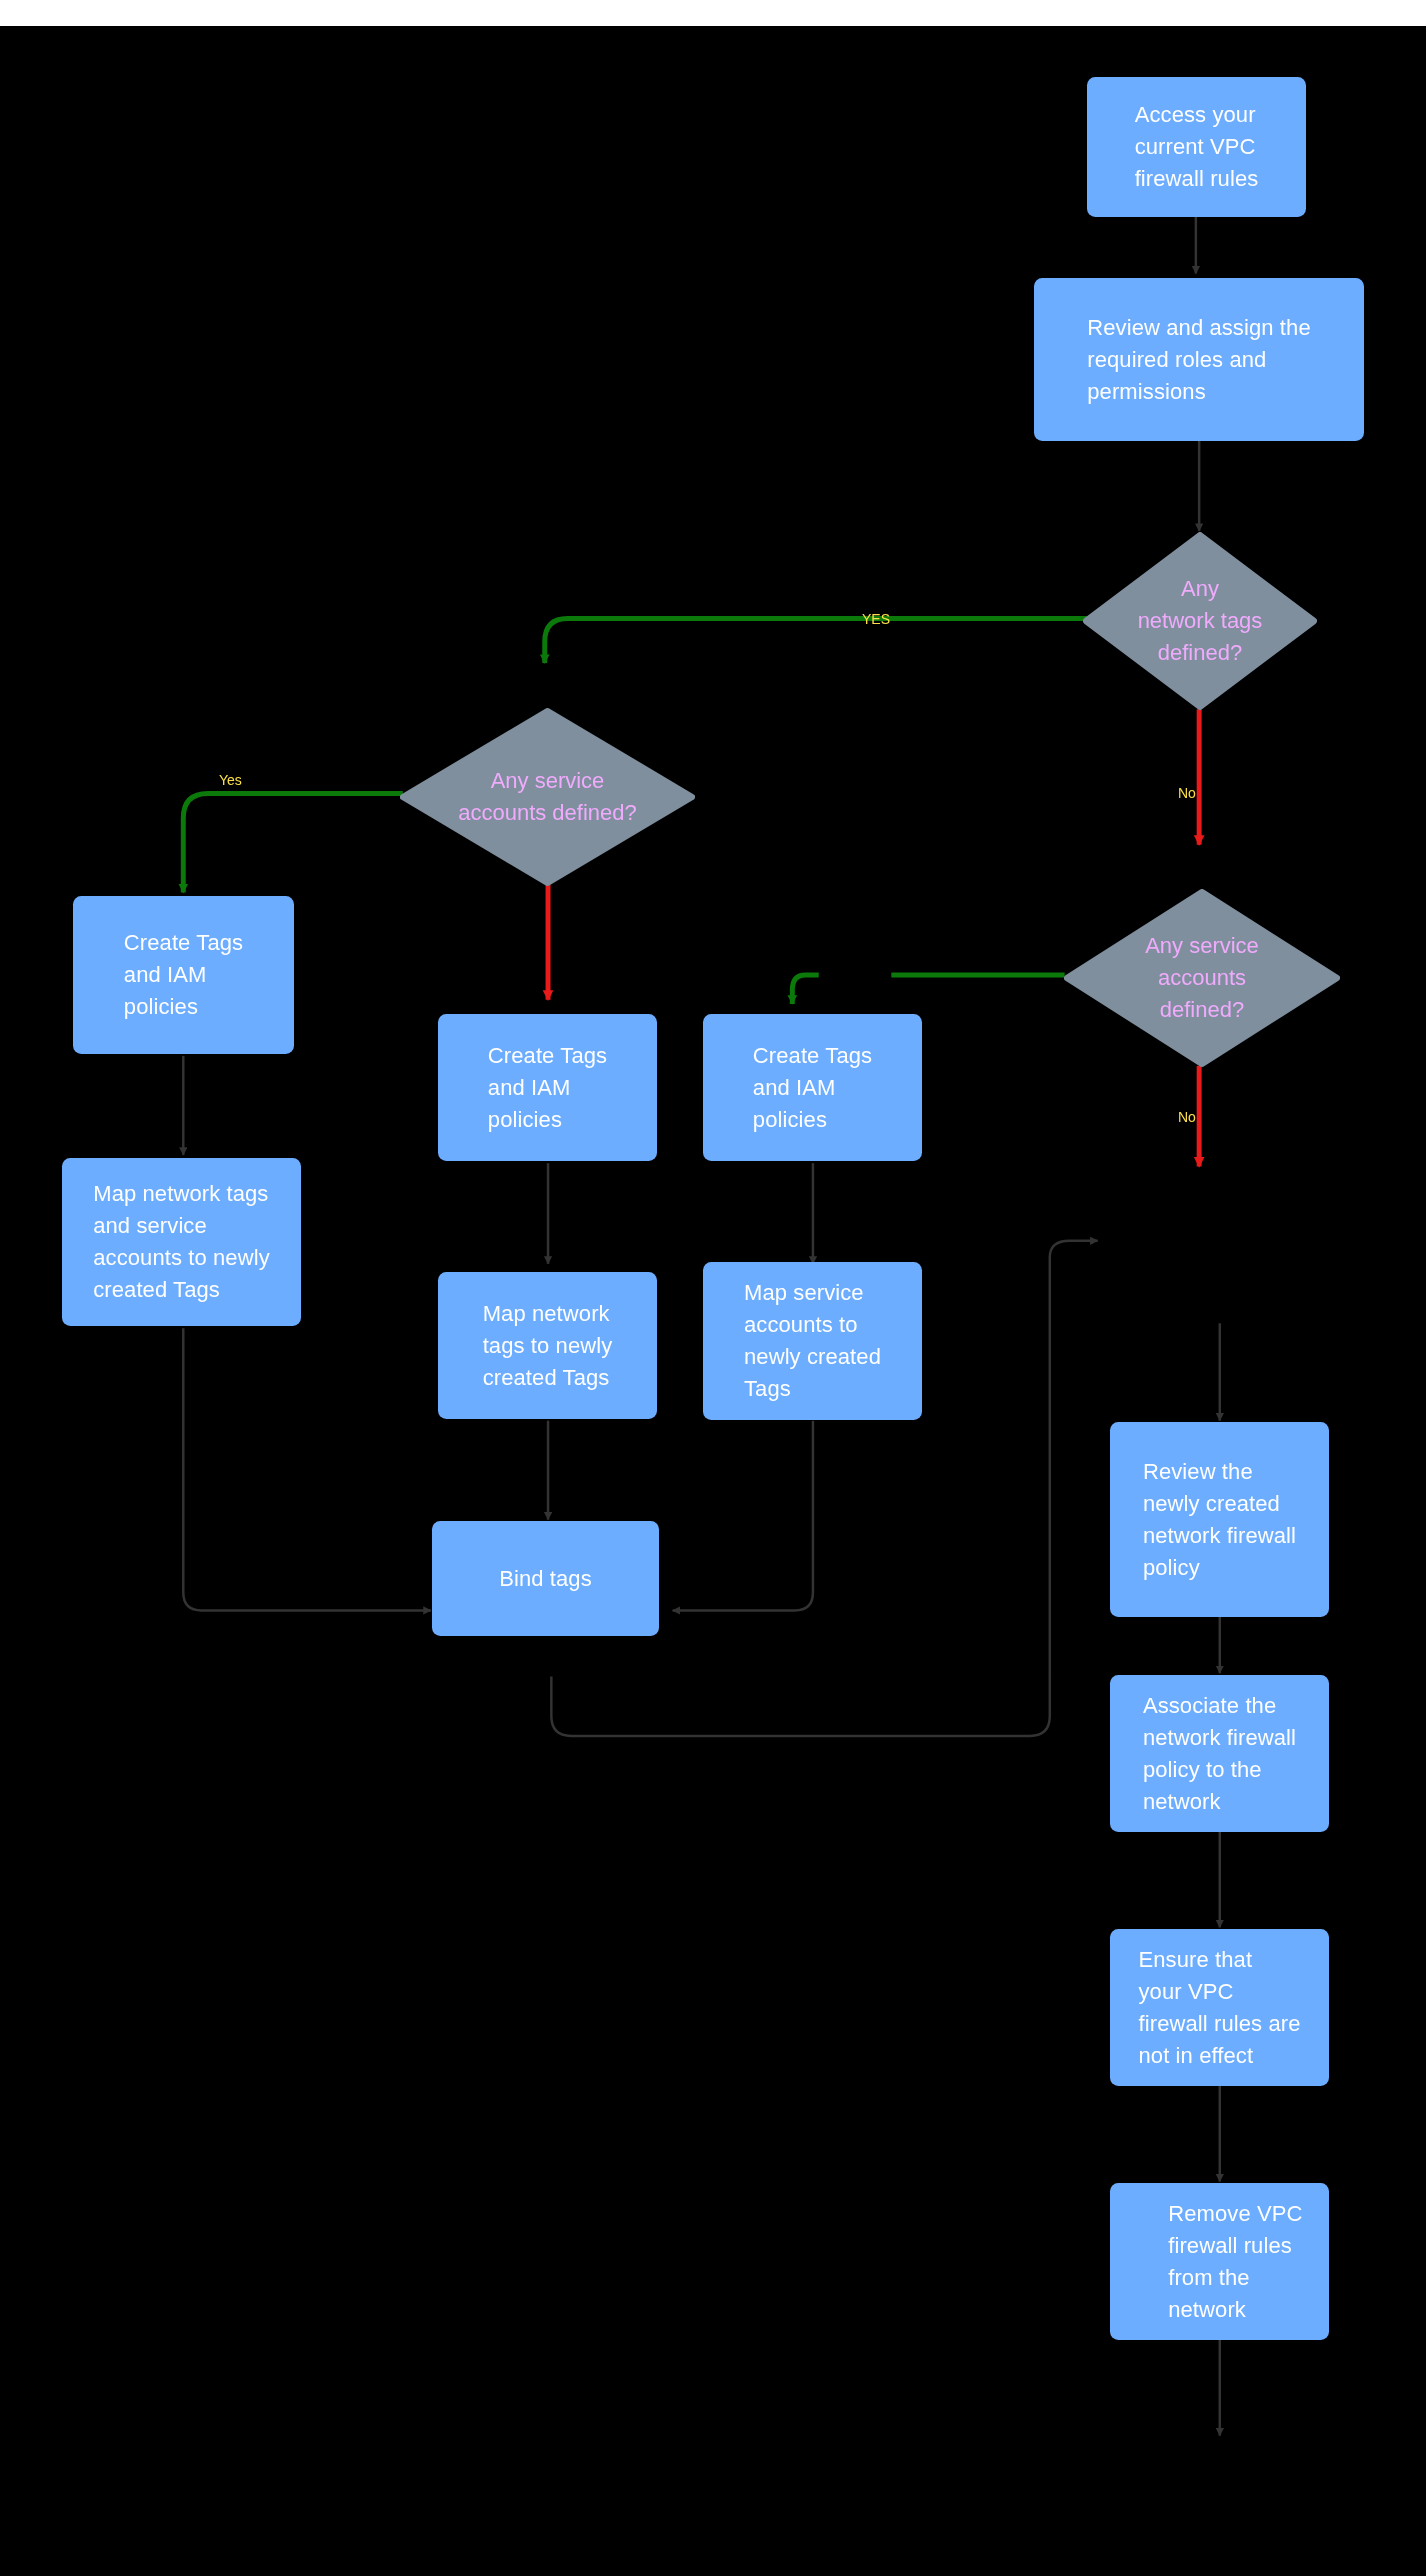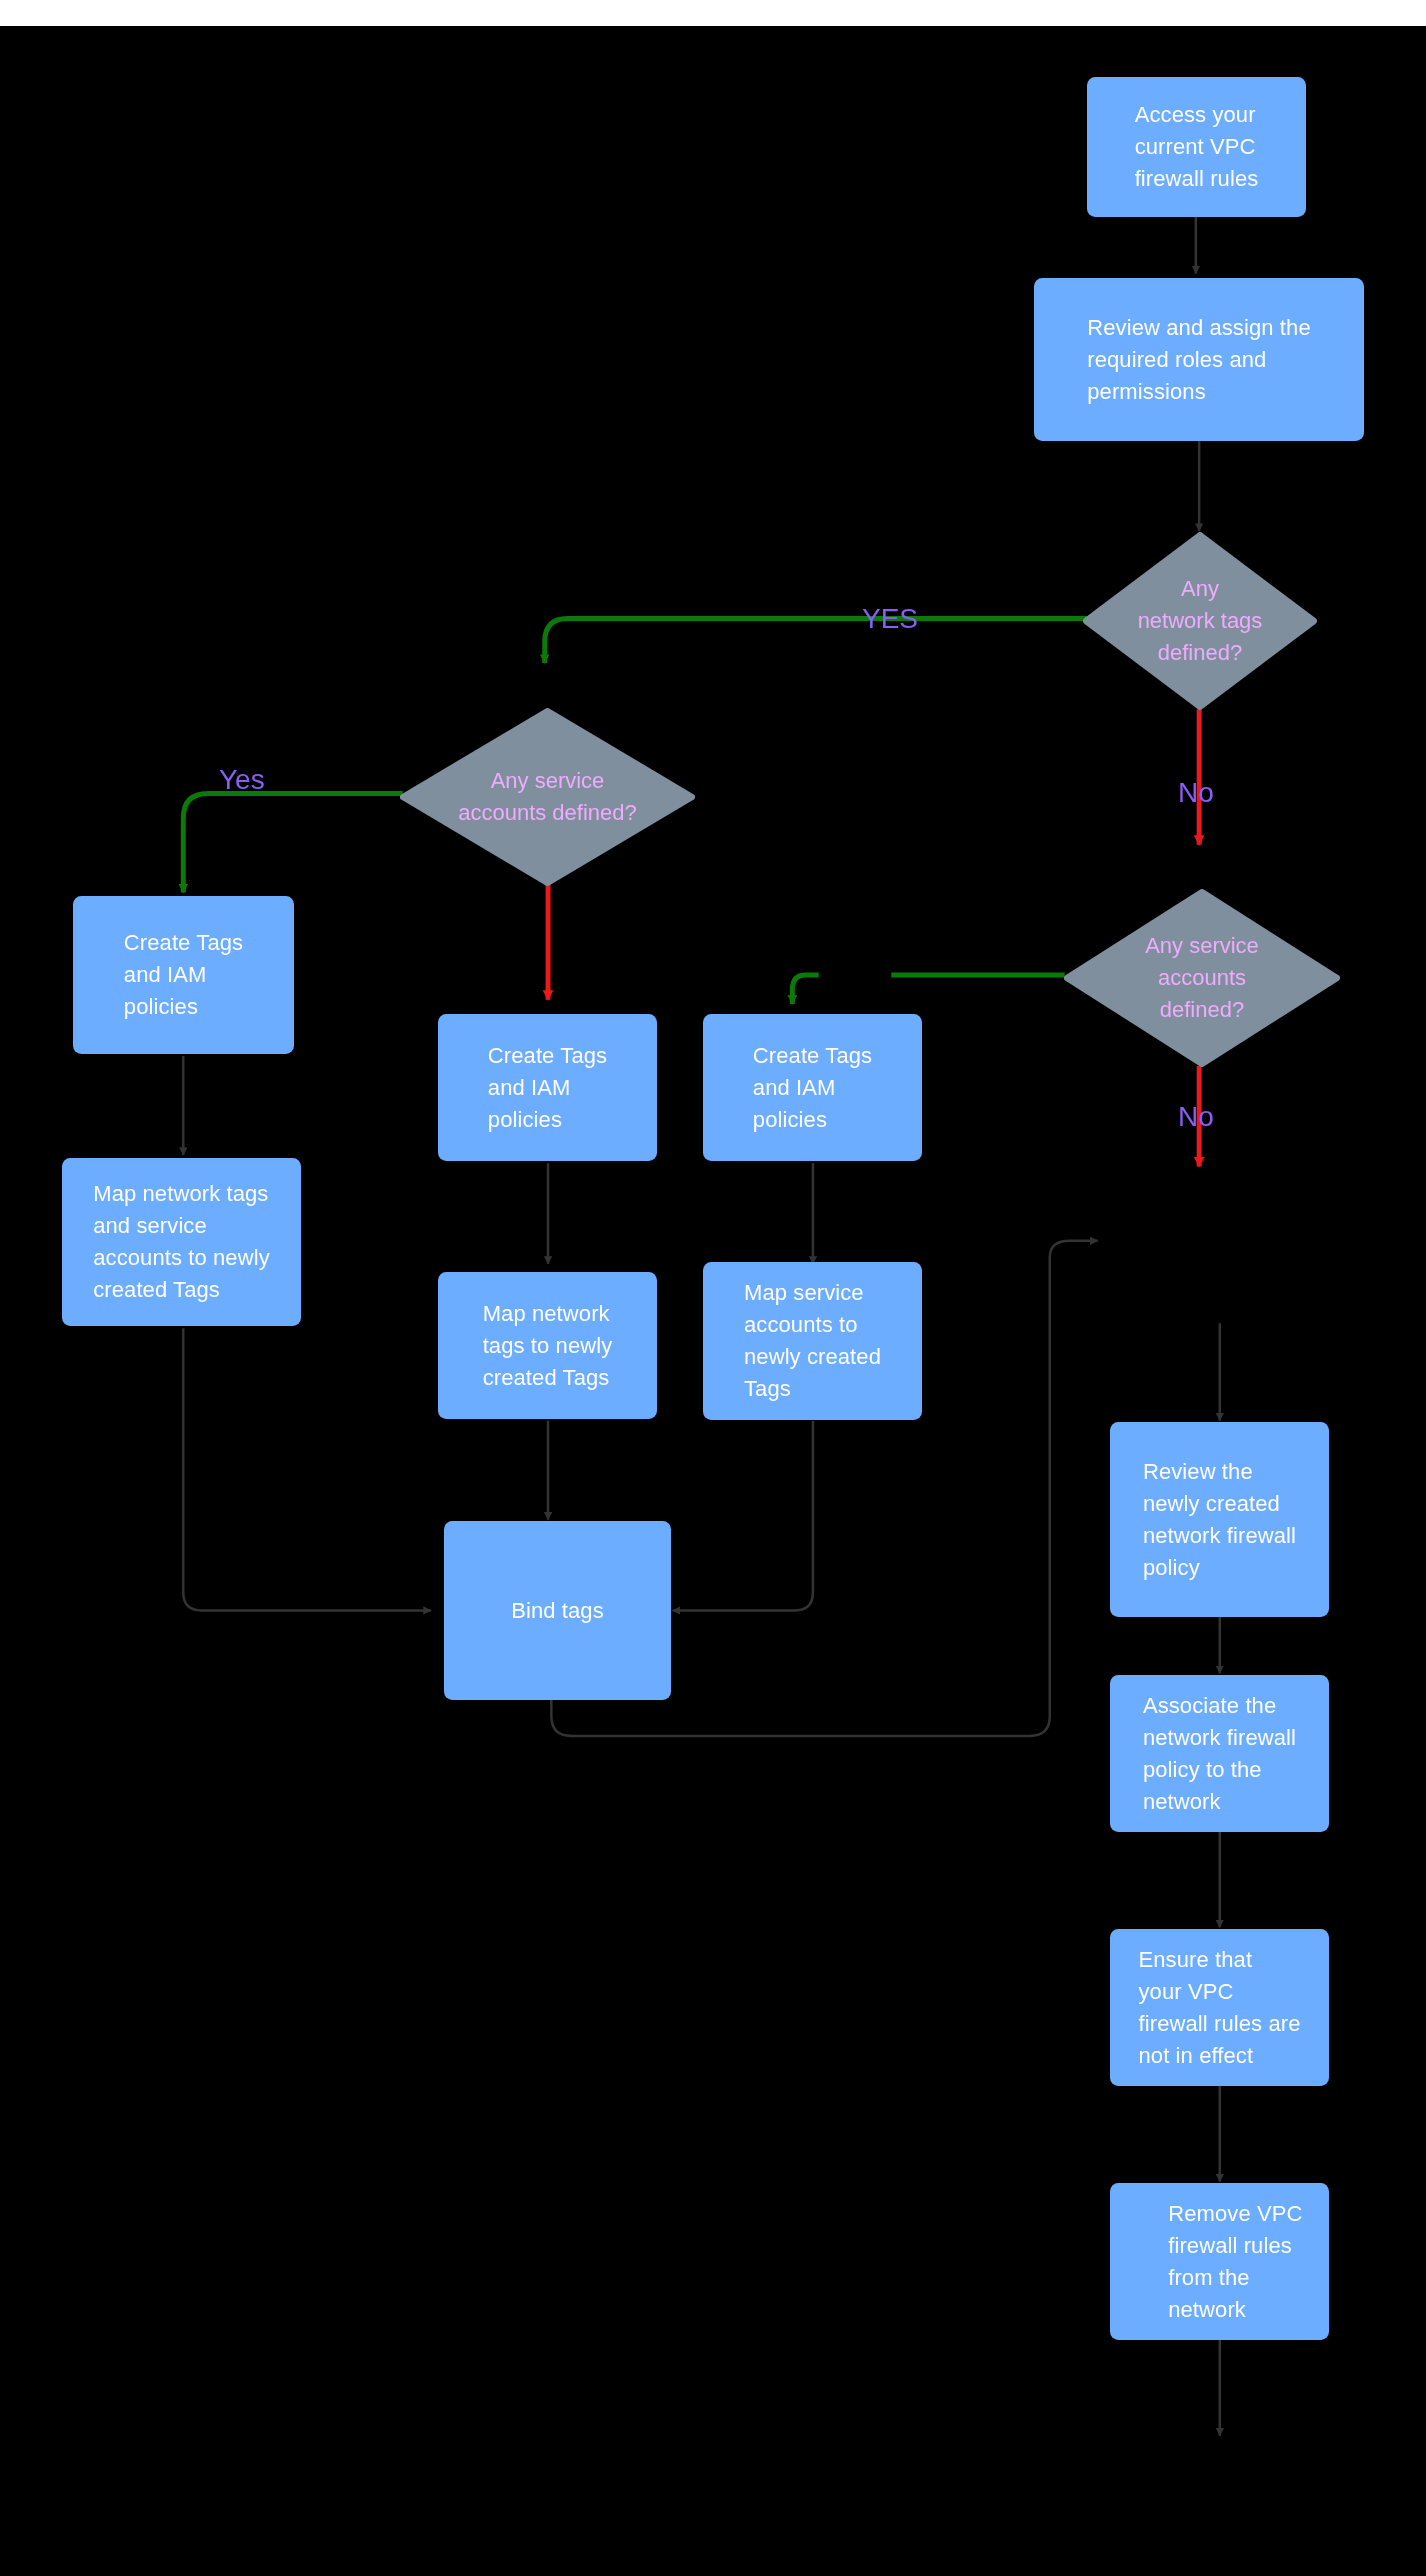--- a/index.html
+++ b/index.html
@@ -74,22 +74,22 @@
     position: relative;
     color: #f0abfc;
     font-size: 22px;
     line-height: 32px;
     text-align: center;
     white-space: pre-line;
     z-index: 2;
   }
   .edge-label {
     position: absolute;
-    color: #8b5cf6;
-    font-size: 28px;
+    color: #fde047;
+    font-size: 14px;
     line-height: 20.6px;
     white-space: nowrap;
     background: transparent;
   }
 </style>
 </head>
 <body>
 
 <div id="canvas">
   <div id="stage">
@@ -218,21 +218,21 @@
 policies</span>
     </div>
 
     <div class="node proc" style="left:703px; top:1236px; width:219px; height:158px;">
       <span>Map service
 accounts  to
 newly created
 Tags</span>
     </div>
 
-    <div class="node proc" style="left:444px; top:1495px; width:227px; height:179px;">
+    <div class="node proc" style="left:432px; top:1495px; width:227px; height:115px;">
       <span>Bind tags</span>
     </div>
 
 
     <div class="node proc" style="left:1110px; top:1396px; width:219px; height:195px;">
       <span>Review the
 newly created
 network firewall
 policy</span>
     </div>

